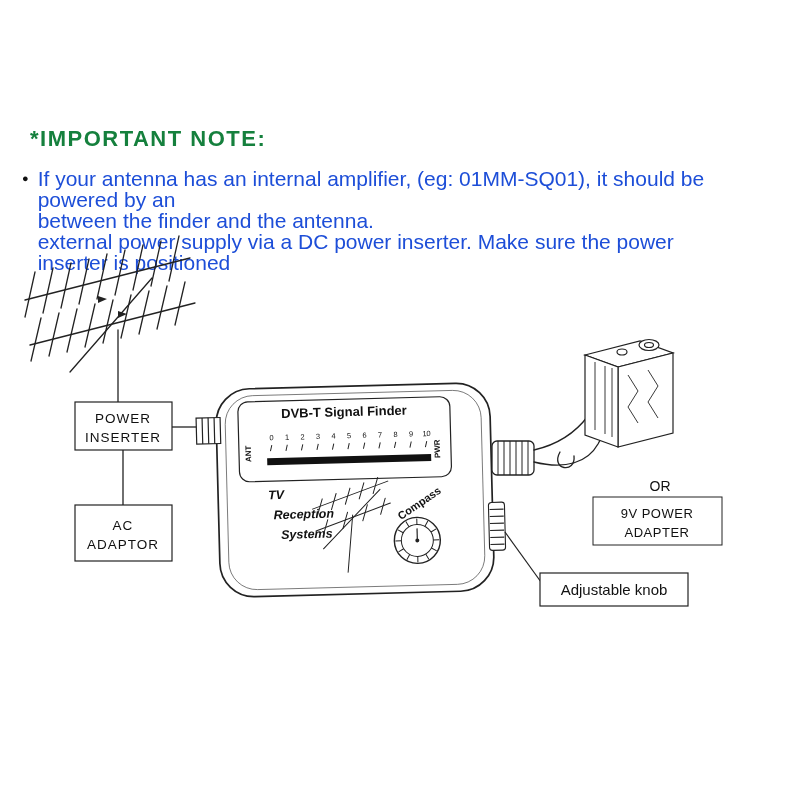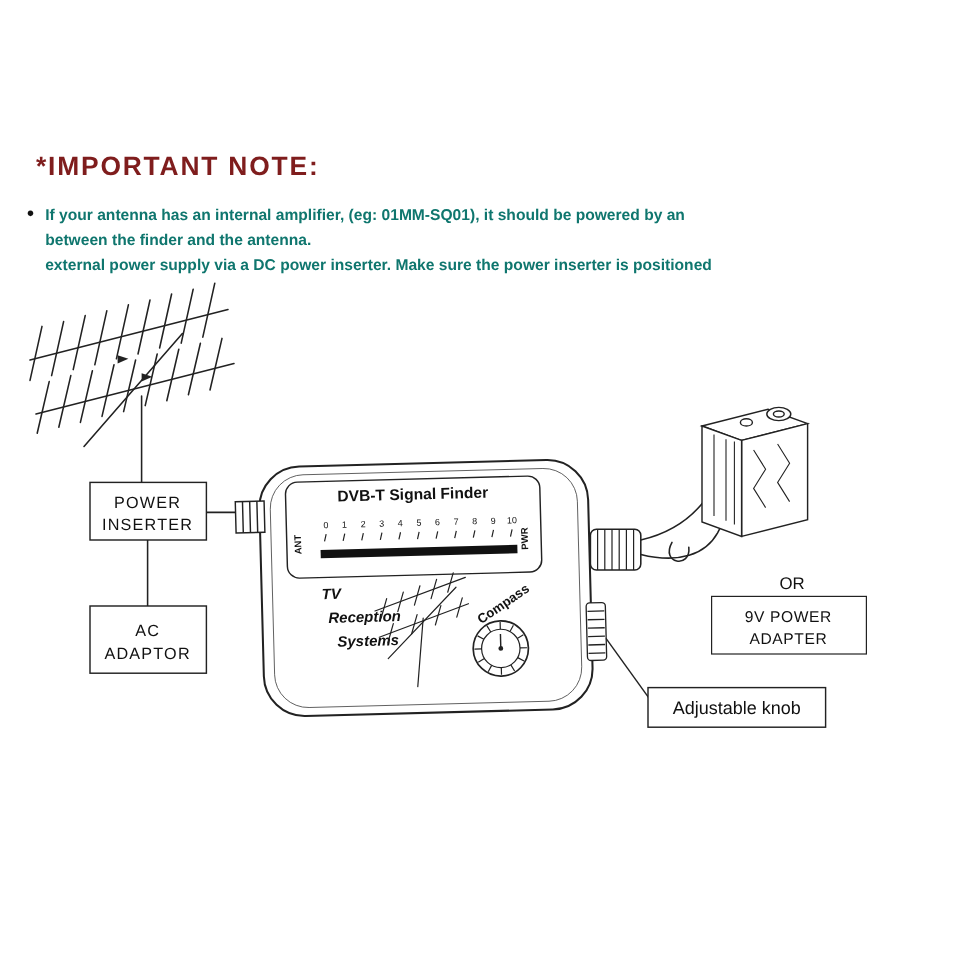--- a/index.html
+++ b/index.html
@@ -2,28 +2,28 @@
 <html><head>
 <meta charset="utf-8">
 <style>
   html,body { margin:0; padding:0; background:#fff; }
   .page {
     position:relative; width:800px; height:800px; background:#ffffff;
     font-family:"Liberation Sans", sans-serif; color:#1a1a1a; overflow:hidden;
   }
   .note-title {
     position:absolute; left:30px; top:126px;
-    font-size:22px; font-weight:bold; letter-spacing:1.5px; color:#7f1d1d;
+    font-size:22px; font-weight:bold; letter-spacing:1.5px; color:#15803d;
   }
   .note-body {
     position:absolute; left:22px; top:168px; width:720px;
     display:flex; gap:9px;
   }
   .bullet { font-size:11px; line-height:21px; color:#111; }
-  .note-lines { font-size:13px; line-height:21px; color:#0f766e;font-weight:bold; }
+  .note-lines { font-size:21px; line-height:21px; color:#1d4ed8; }
   svg.diagram { position:absolute; left:0; top:0; }
   svg text { font-family:"Liberation Sans", sans-serif; fill:#111; }
   .box-label { font-size:13.5px; letter-spacing:1px; }
   .small-label { font-size:13px; letter-spacing:0.5px; }
   .knob-label { font-size:15px; }
   .device-title { font-size:13px; font-weight:bold; }
   .meter-num { font-size:7.5px; }
   .port-label { font-size:8px; font-weight:bold; }
   .brand { font-size:12.5px; font-weight:bold; font-style:italic; }
   .compass-word { font-size:11px; font-weight:bold; }

